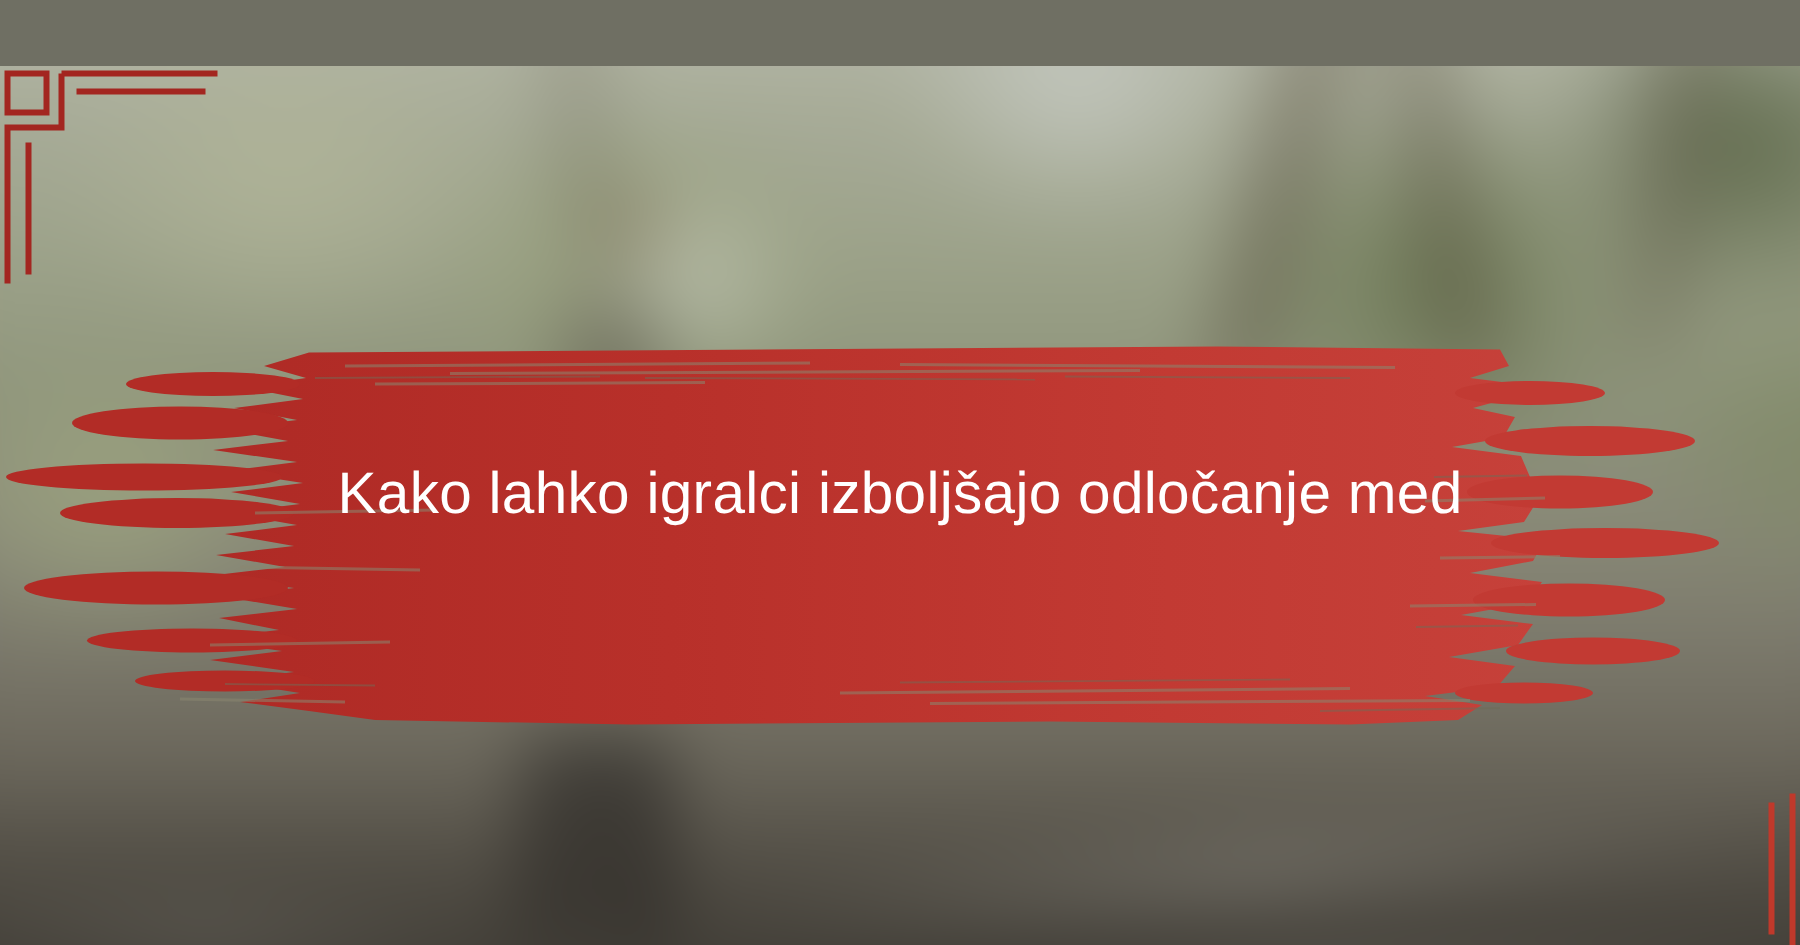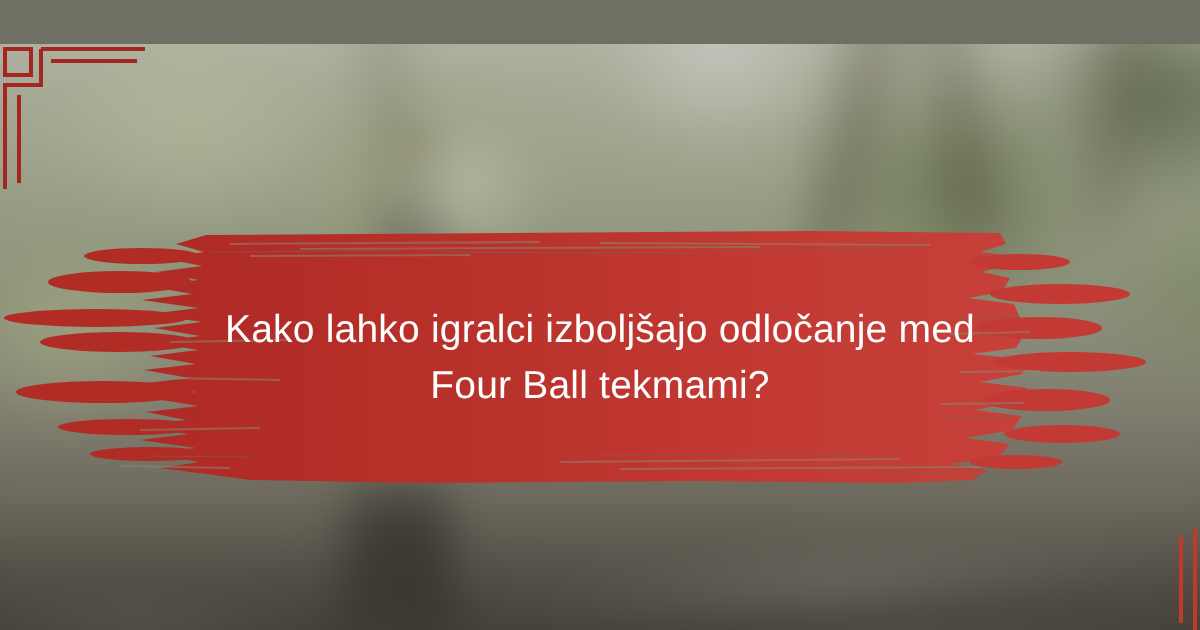--- a/index.html
+++ b/index.html
@@ -272,16 +272,15 @@
         <path d="M880,252 L1000,250"></path>
         <path d="M150,234 L250,235"></path>
         <path d="M956,96 L1018,95"></path>
         <path d="M944,196 L1012,195"></path>
       </g>
     </svg>
   </div>
 
   <div class="title">
     <span class="title-line">Kako lahko igralci izboljšajo odločanje med</span>
-    <span class="title-line">Four Ball tekmami?</span>
   </div>
 
 </div>
 
 </body></html>

